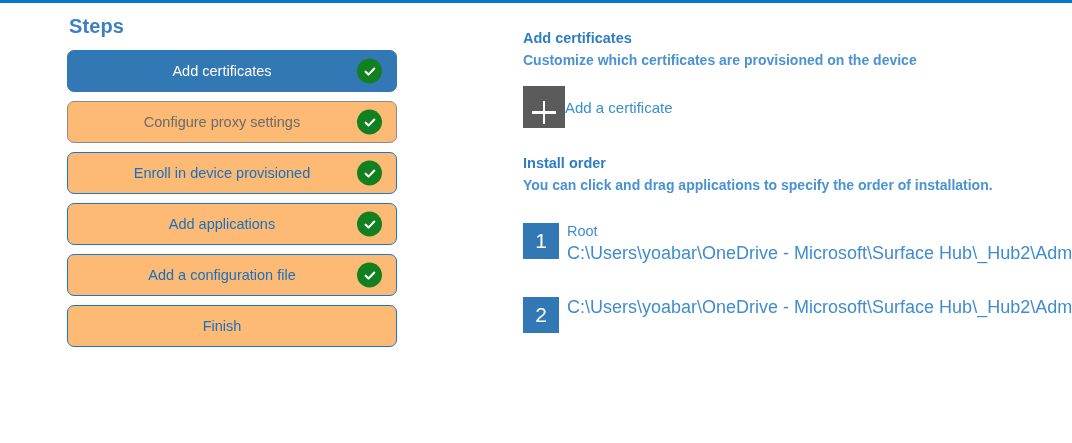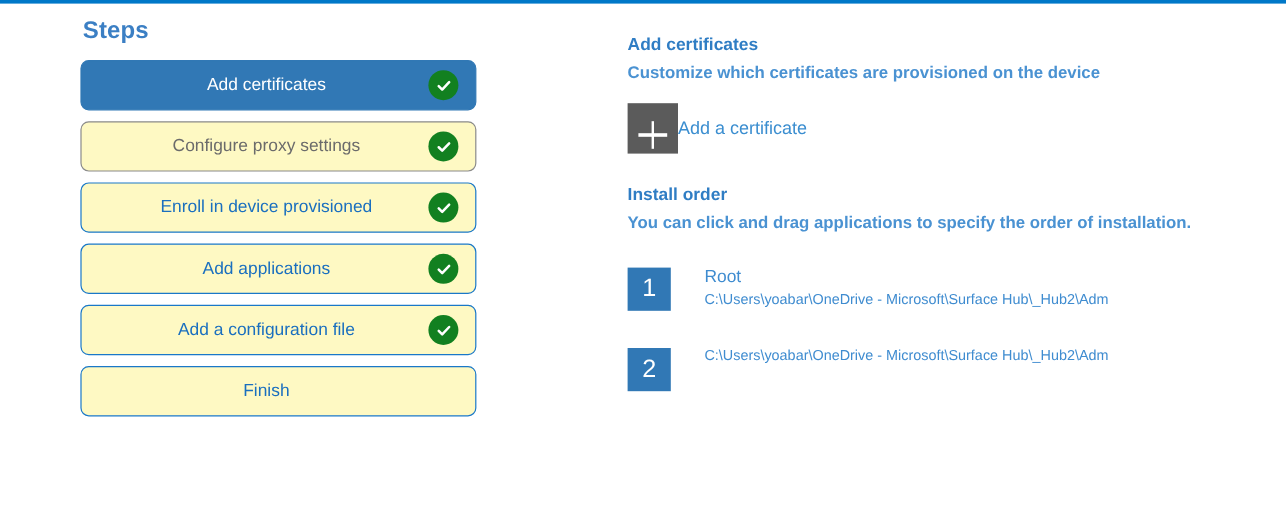--- a/index.html
+++ b/index.html
@@ -43,21 +43,21 @@
     position: relative;
     box-sizing: border-box;
     width: 330px;
     height: 42px;
     border-radius: 7px;
     margin-bottom: 9px;
     display: flex;
     align-items: center;
     justify-content: center;
     font-size: 14.5px;
-    background: #fef9c3;
+    background: #fdba74;
     border: 1.4px solid #1a78c8;
     color: #1a6fbf;
     cursor: pointer;
   }
   .step.active {
     background: #3178b5;
     border-color: #3178b5;
     color: #ffffff;
   }
   .step.muted {
@@ -157,31 +157,31 @@
     height: 36px;
     background: #3178b5;
     color: #ffffff;
     font-size: 21px;
     display: flex;
     align-items: center;
     justify-content: center;
     margin-top: 2px;
   }
   .order-text {
-    margin-left: 28px;
+    margin-left: 8px;
     line-height: 1.38;
     white-space: nowrap;
     overflow: hidden;
   }
   .order-title {
     font-size: 14.5px;
     color: #3f8cd0;
   }
   .order-path {
-    font-size: 12px;
+    font-size: 18px;
     color: #3f8cd0;
   }
 </style>
 </head>
 <body>
 
 <div id="top-rule"></div>
 
 <div id="steps-panel">
   <div id="steps-heading">Steps</div>

